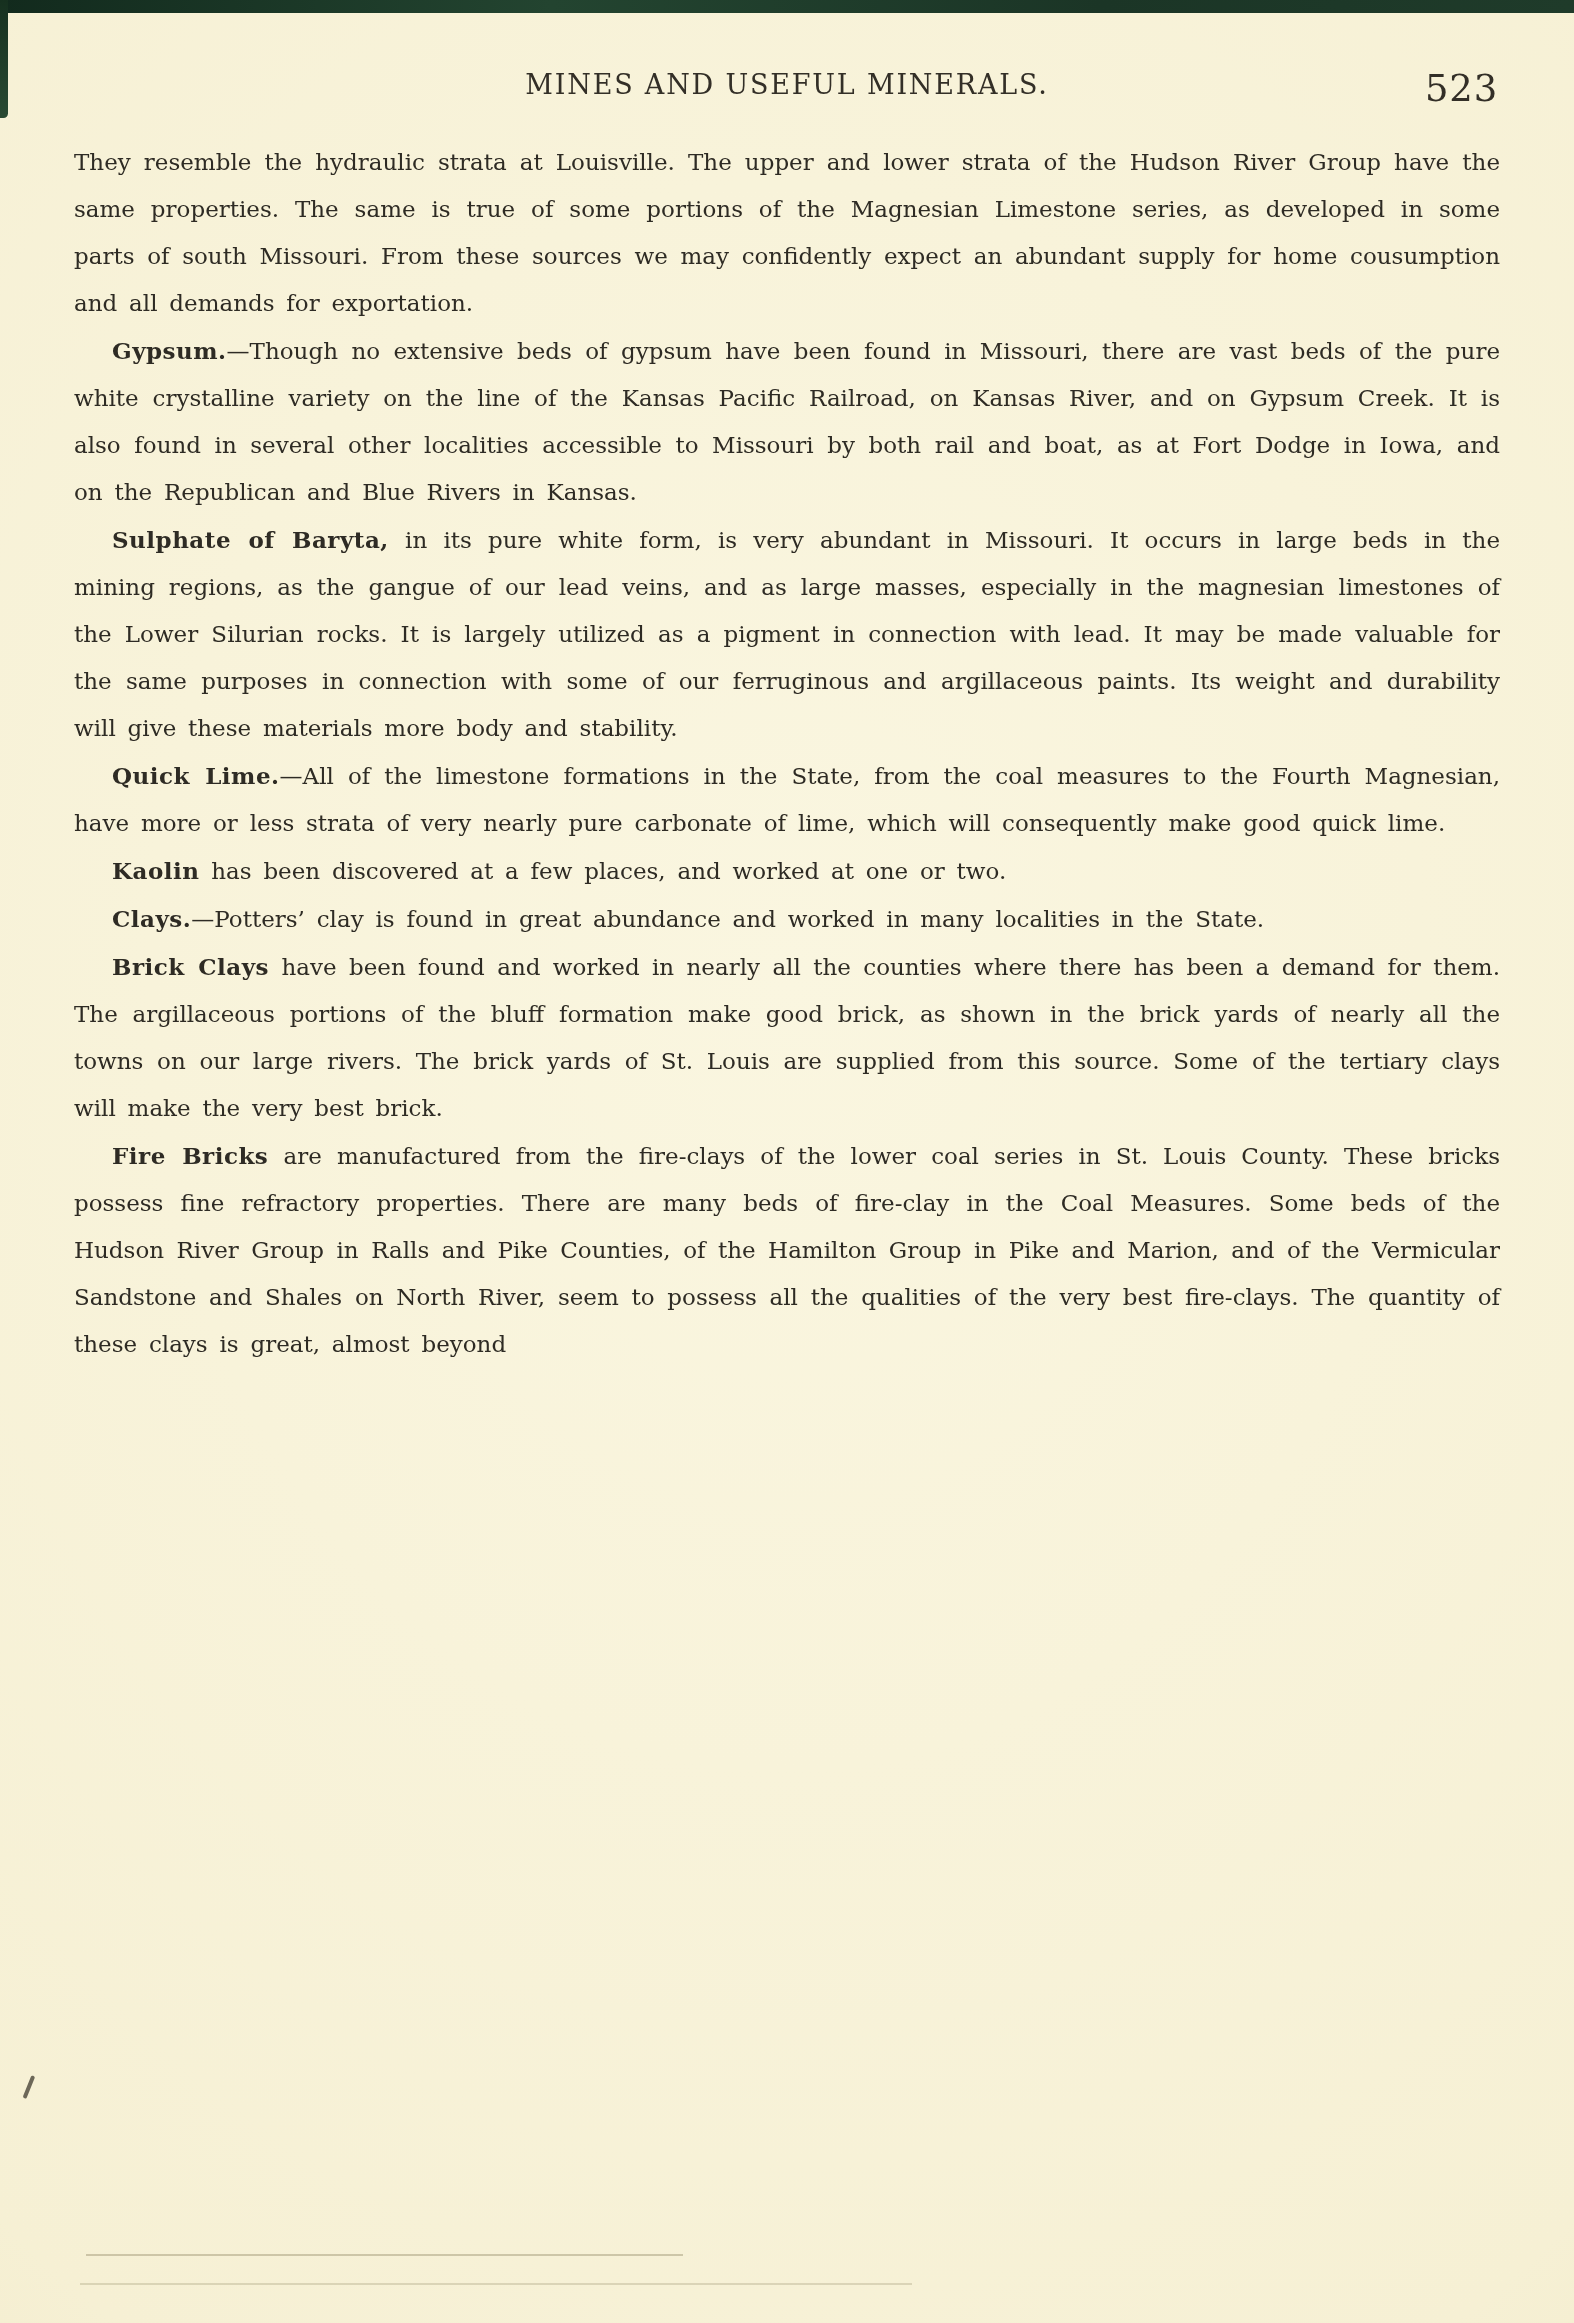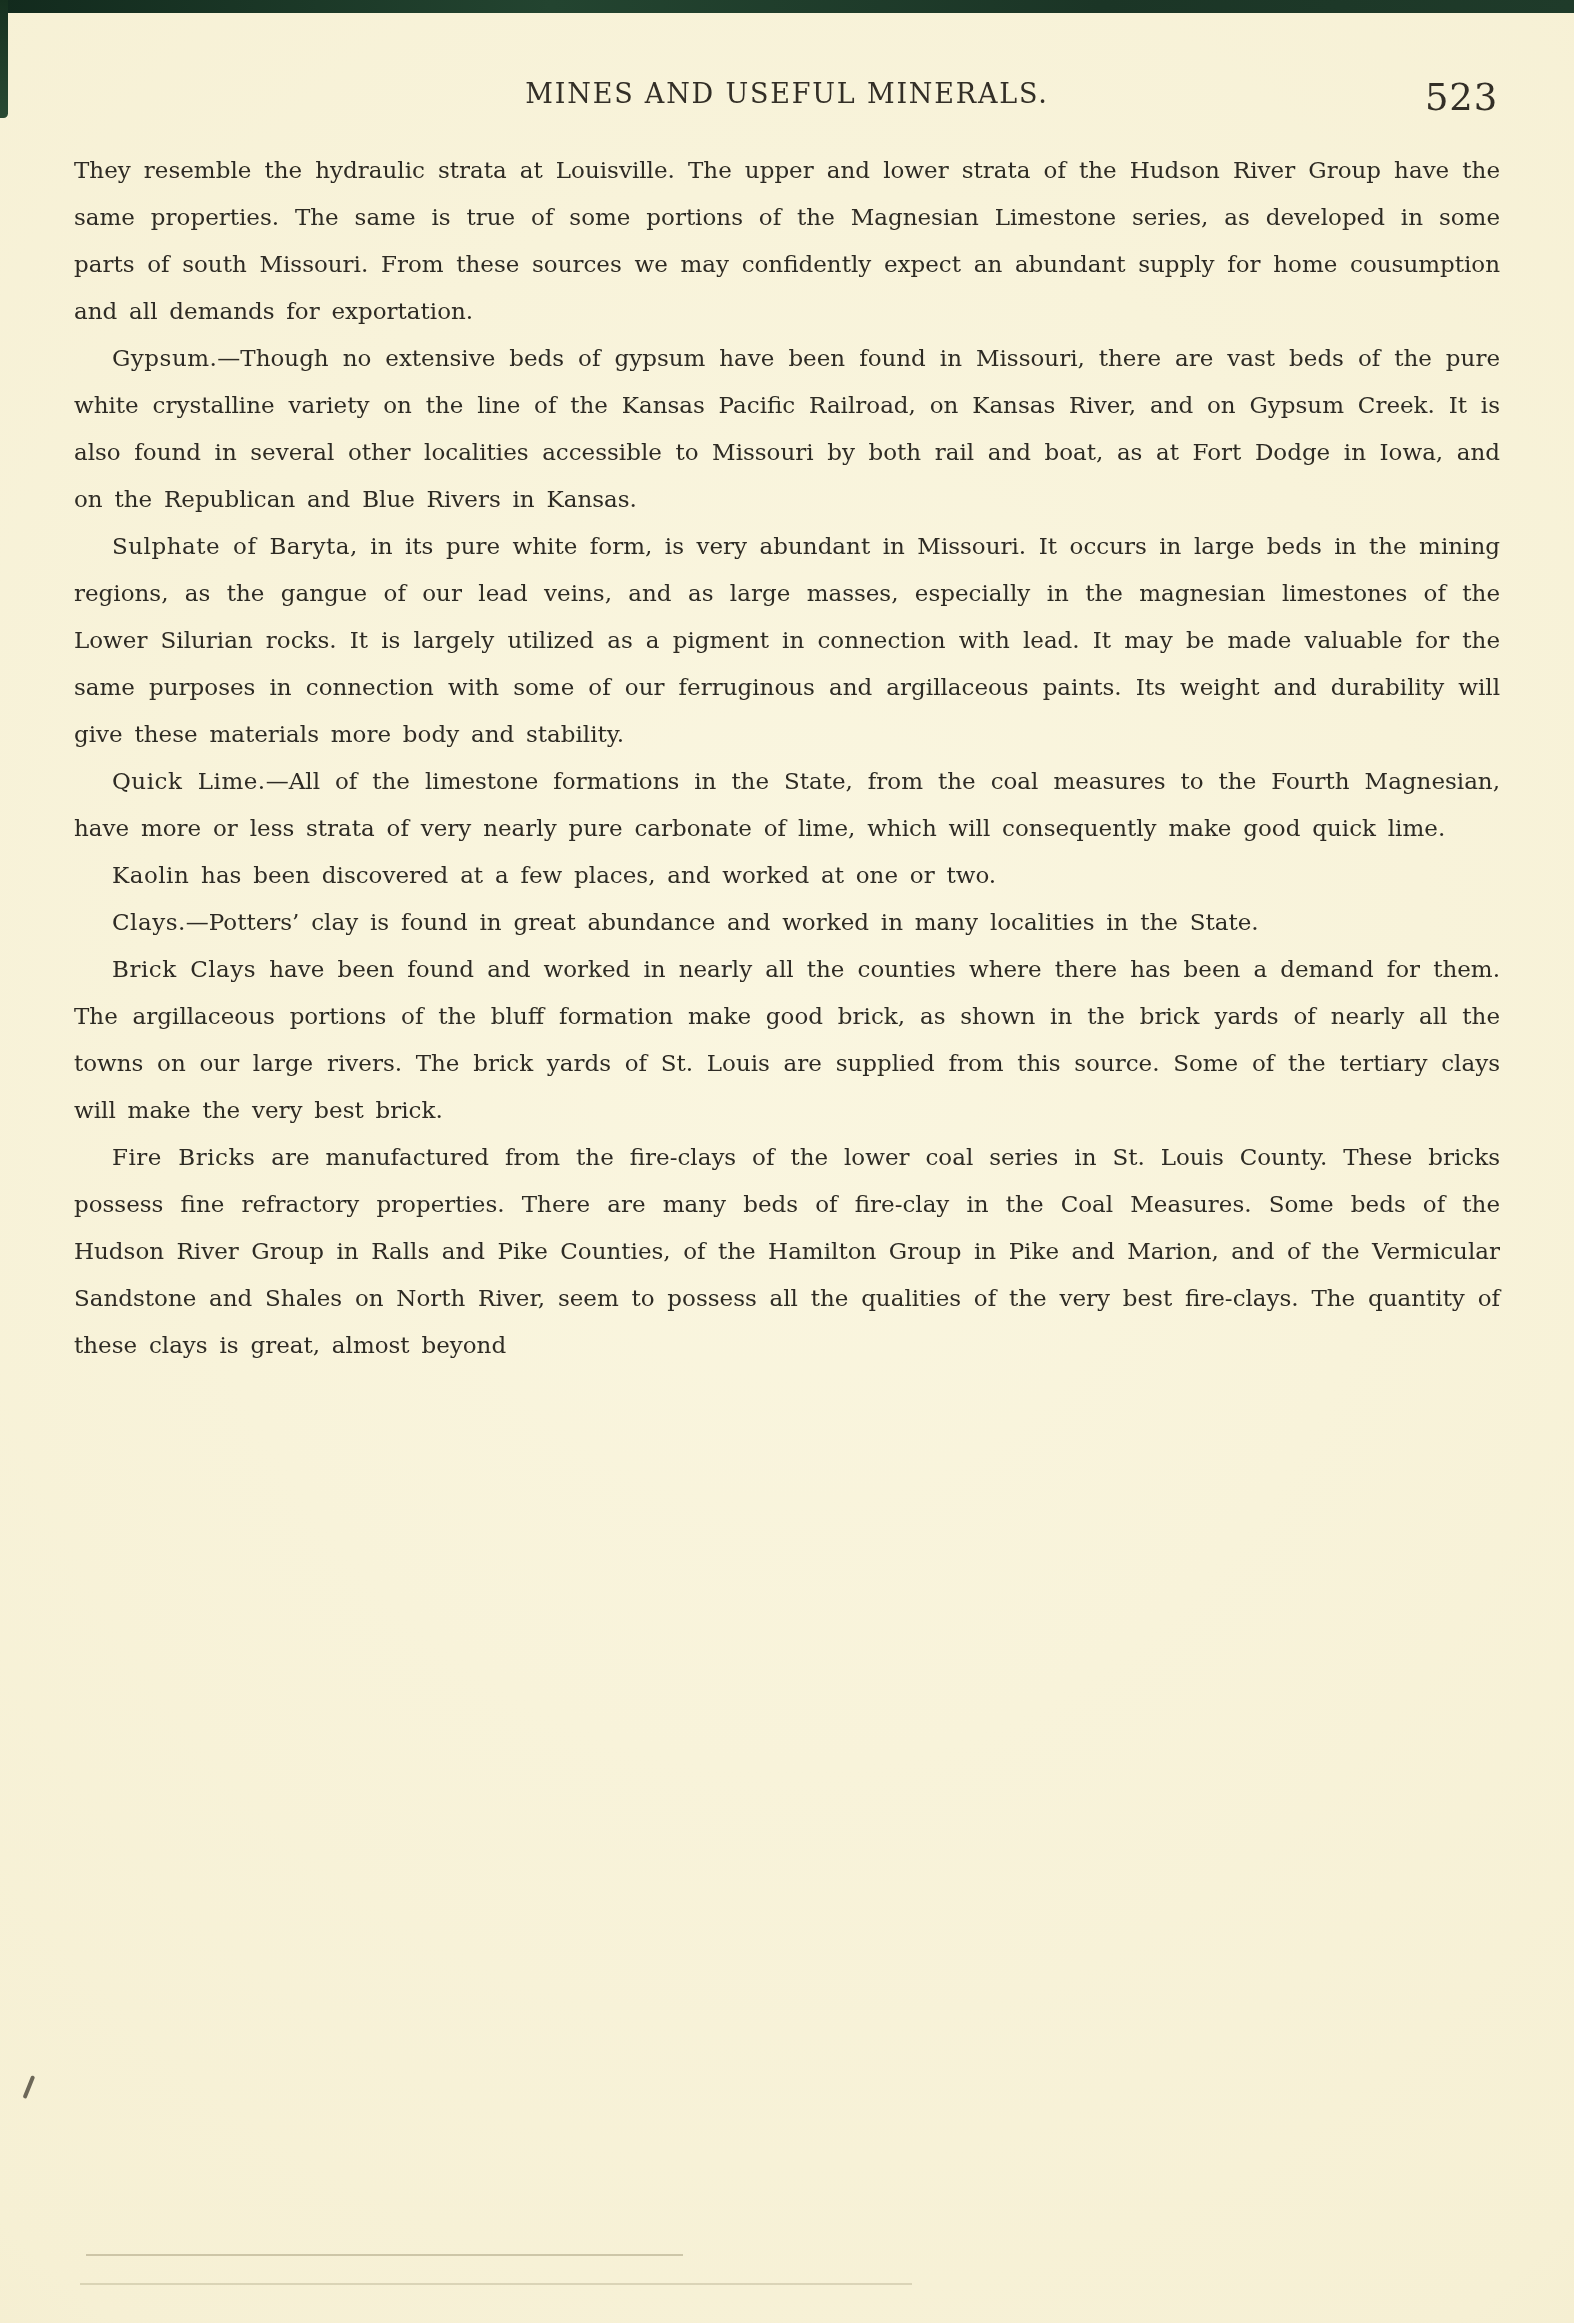--- a/index.html
+++ b/index.html
@@ -25,21 +25,21 @@
   .binding-left {
     position: absolute;
     top: 0; left: 0;
     width: 8.1px;
     height: 118px;
     background: linear-gradient(180deg, #16301f, #2a4a33);
     border-radius: 0 0 4.5px 0;
   }
   .page {
     position: absolute;
-    top: 9px; left: 0;
+    top: 0; left: 0;
     width: 1574px;
     box-sizing: border-box;
     padding: 69px 74px 0 74px;
   }
   .header {
     position: relative;
     text-align: center;
     font-size: 27px;
     letter-spacing: 1.8px;
     margin-bottom: 38px;
@@ -58,21 +58,21 @@
     text-align: justify;
     word-spacing: 4.5px;
   }
   .para {
     margin: 0;
   }
   .para.indent {
     text-indent: 38px;
   }
   .lead {
-    font-weight: normal;
+    font-weight: bold;
     letter-spacing: 0.5px;
   }
   .stray-mark {
     position: absolute;
     left: 27px;
     top: 2075px;
     width: 3.6px;
     height: 23.5px;
     background: #4a4538;
     transform: rotate(22deg);

